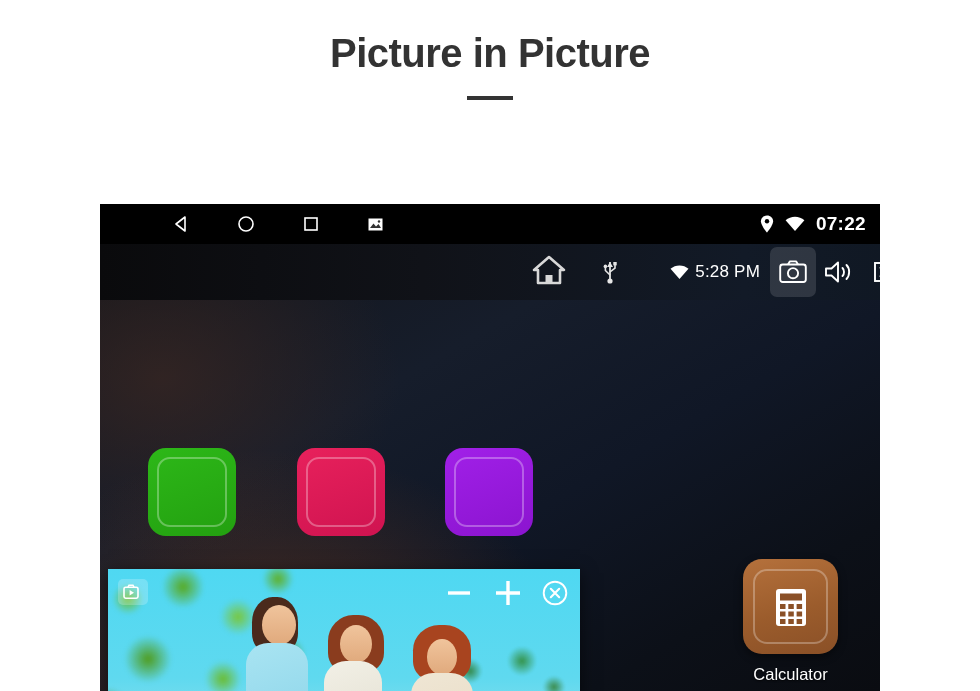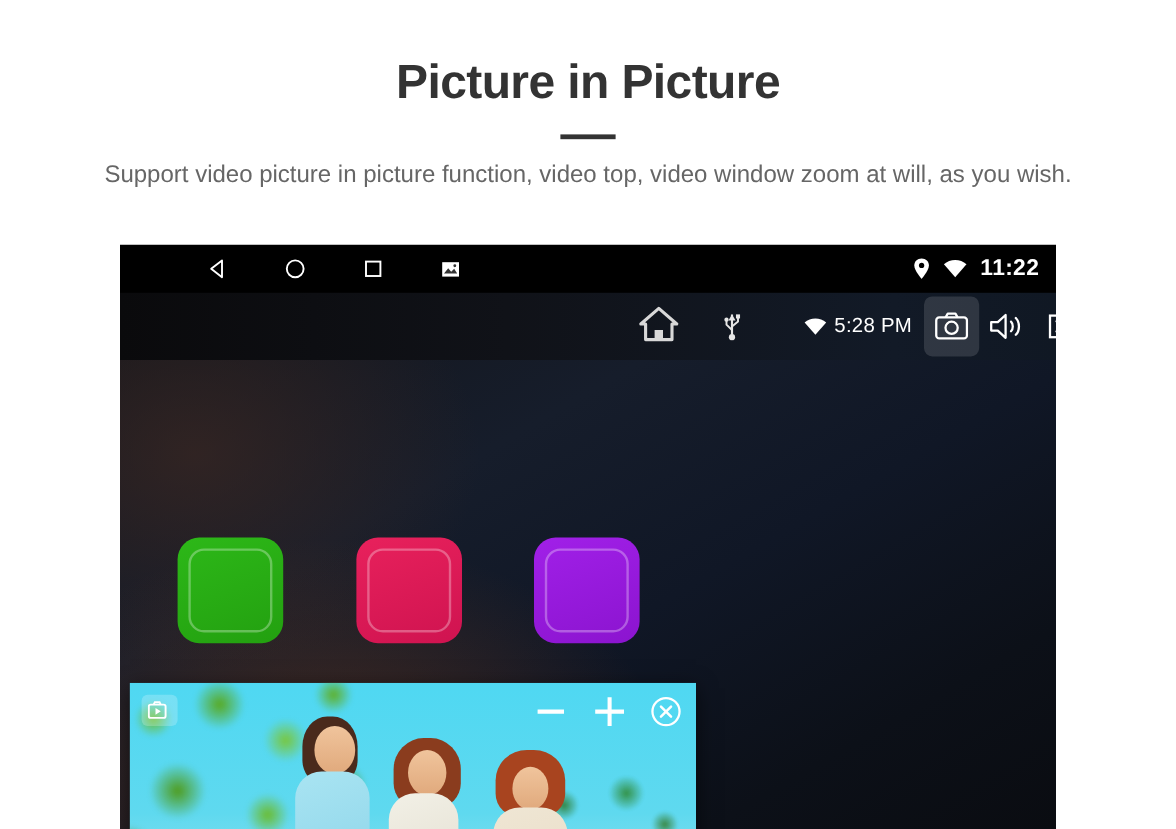--- a/index.html
+++ b/index.html
@@ -4,21 +4,21 @@
 <style>
   * { margin:0; padding:0; box-sizing:border-box; }
   html,body { width:980px; height:691px; }
   body {
     background:#ffffff;
     font-family:"Liberation Sans", sans-serif;
     overflow:hidden;
   }
 
   
-  .page-header { width:980px; padding-top:46px; text-align:center; }
+  .page-header { width:980px; padding-top:30px; text-align:center; }
   .page-title {
     font-size:40px; font-weight:bold; color:#333333;
     letter-spacing:-0.5px; line-height:1.15;
   }
   .title-rule {
     width:46px; height:4px; background:#333333;
     margin:20px auto 0 auto;
   }
   .page-subtitle {
     margin:16px auto 0 auto; width:900px;
@@ -178,21 +178,20 @@
     position:absolute; right:12px; top:8px;
     display:flex; align-items:center; gap:18px;
   }
 </style>
 </head>
 <body>
 
 <div class="page-header">
   <div class="page-title">Picture in Picture</div>
   <div class="title-rule"></div>
-  <div class="page-subtitle">Support video picture in picture function, video top, video window zoom at will, as you wish.</div>
 </div>
 
 <div class="device">
 
   <div class="statusbar">
     <div class="nav-icons">
       <div class="nav-btn">
         <svg width="20" height="20" viewBox="0 0 20 20">
           <path d="M14 3 L5 10 L14 17 Z" fill="none" stroke="#fff" stroke-width="1.6" stroke-linejoin="round"></path>
         </svg>
@@ -216,21 +215,21 @@
       </div>
     </div>
     <div class="status-right">
       <svg width="14" height="18" viewBox="0 0 14 18">
         <path d="M7 0.5 C3.4 0.5 0.9 3 0.9 6.3 C0.9 10.5 7 17.5 7 17.5 C7 17.5 13.1 10.5 13.1 6.3 C13.1 3 10.6 0.5 7 0.5 Z" fill="#fff"></path>
         <circle cx="7" cy="6.2" r="2.2" fill="#000"></circle>
       </svg>
       <svg width="20" height="16" viewBox="0 0 20 16">
         <path d="M10 15 L0.6 4.2 C3.2 1.9 6.5 0.7 10 0.7 C13.5 0.7 16.8 1.9 19.4 4.2 Z" fill="#fff"></path>
       </svg>
-      <span class="status-clock">11:22</span>
+      <span class="status-clock">07:22</span>
     </div>
   </div>
 
   <div class="toolbar">
     <div class="tb-left">
       <div>
         <svg width="34" height="30" viewBox="0 0 34 30">
           <path d="M17 2 L32 15 L28 15 L28 28 L6 28 L6 15 L2 15 Z" fill="none" stroke="#d8d8d8" stroke-width="2.6" stroke-linejoin="round"></path>
           <rect x="13.5" y="20" width="7" height="8" fill="#d8d8d8"></rect>
         </svg>
@@ -295,20 +294,38 @@
 
   <div class="desktop">
 
     <div class="back-icon bi-green"></div>
     <div class="back-icon bi-pink"></div>
     <div class="back-icon bi-purple"></div>
 
 
 
 
+    <div class="app" style="left:643px; top:259px;">
+      <div class="app-tile t-calc">
+        <svg width="42" height="46" viewBox="0 0 42 46">
+          <rect x="6" y="5" width="30" height="37" rx="3" fill="#fff"></rect>
+          <rect x="10" y="9.5" width="22" height="7" fill="#8a5027"></rect>
+          <rect x="10" y="20" width="5.5" height="5" fill="#8a5027"></rect>
+          <rect x="18.3" y="20" width="5.5" height="5" fill="#8a5027"></rect>
+          <rect x="26.6" y="20" width="5.5" height="5" fill="#8a5027"></rect>
+          <rect x="10" y="27.5" width="5.5" height="5" fill="#8a5027"></rect>
+          <rect x="18.3" y="27.5" width="5.5" height="5" fill="#8a5027"></rect>
+          <rect x="26.6" y="27.5" width="5.5" height="5" fill="#8a5027"></rect>
+          <rect x="10" y="35" width="5.5" height="5" fill="#8a5027"></rect>
+          <rect x="18.3" y="35" width="5.5" height="5" fill="#8a5027"></rect>
+          <rect x="26.6" y="35" width="5.5" height="5" fill="#8a5027"></rect>
+        </svg>
+      </div>
+      <div class="app-label">Calculator</div>
+    </div>
 
     <div class="dock-labels">
       <div class="dock-label">Netflix</div>
       <div class="dock-label">SiriusXM</div>
       <div class="dock-label">Wheelkey Study</div>
     </div>
 
     <div class="pip">
       <div class="pip-video">
         <div class="sky"></div>

